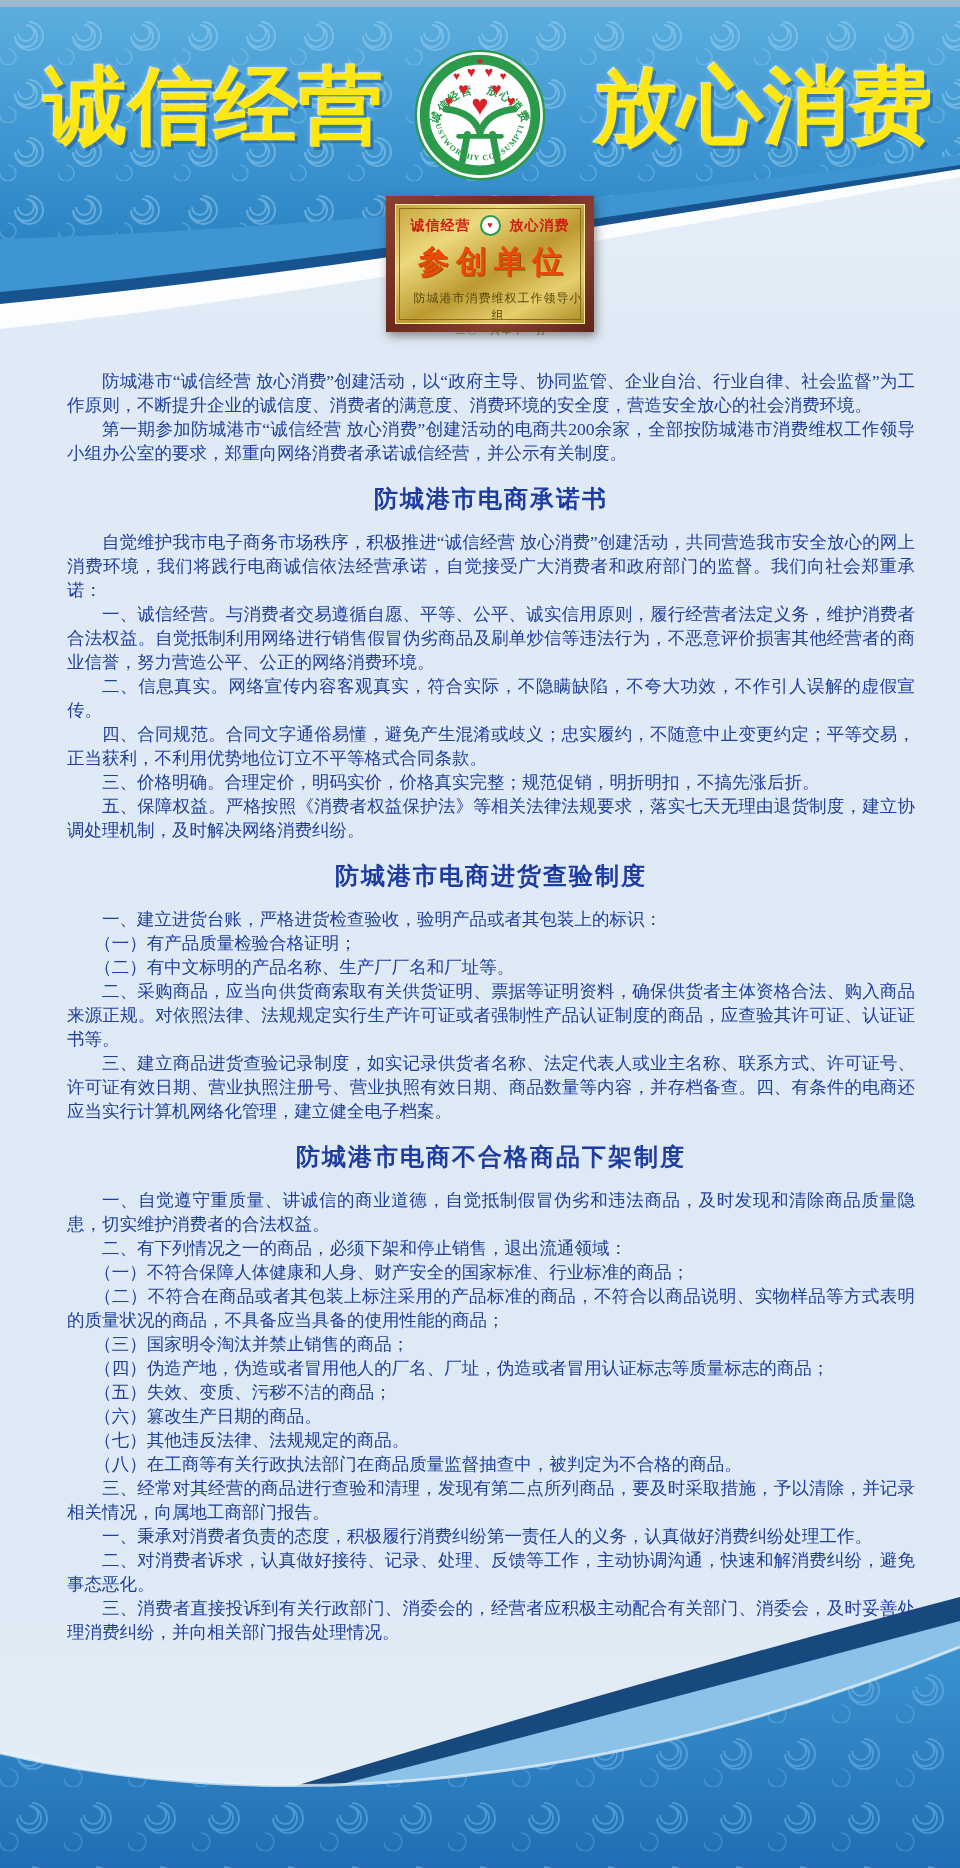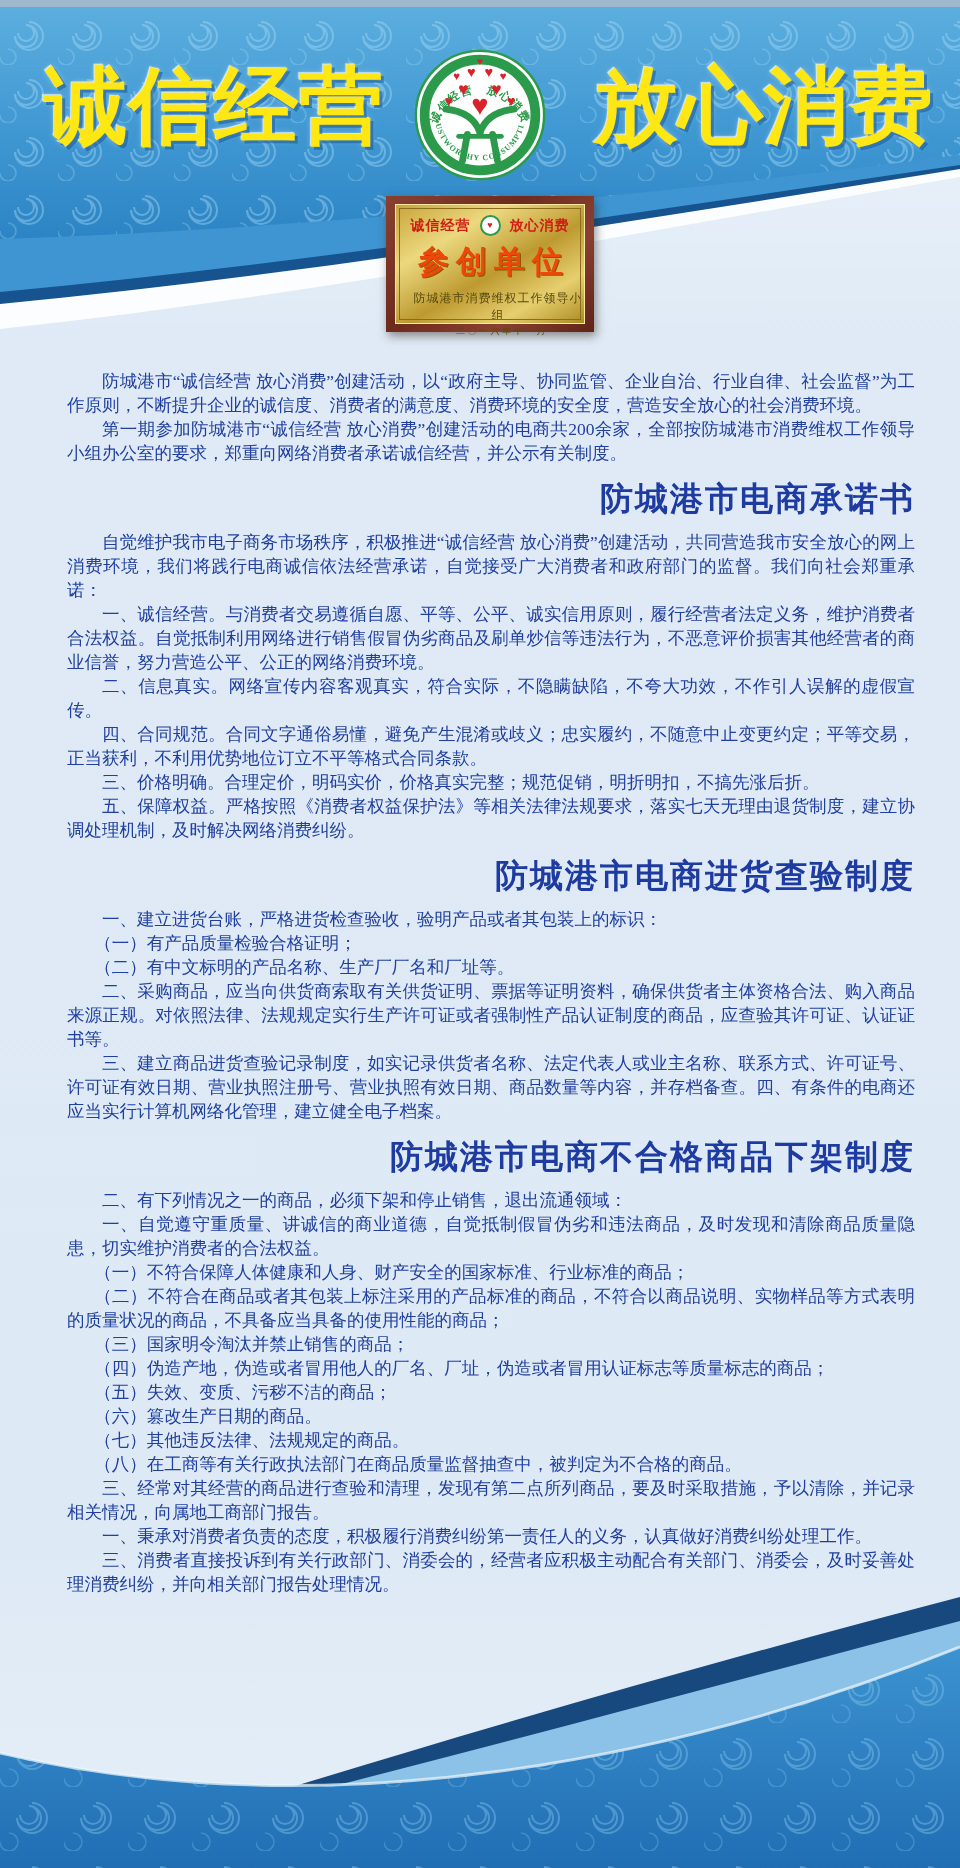--- a/index.html
+++ b/index.html
@@ -46,21 +46,21 @@
   .plq-date{font-size:9px;color:#584a10;letter-spacing:2.5px;margin-top:1px;padding-left:24px;}
 
   .content{
     position:absolute;top:362px;left:67px;width:848px;z-index:2;
     color:#21409e;font-size:17.5px;line-height:24px;text-align:justify;
   }
   .content p{margin:0;}
   .ind2{text-indent:2em;}
   .ind16{text-indent:1.55em;}
   h2.sec{
-    text-align:right;font-size:33px;font-weight:bold;color:#1d3ba0;
+    text-align:center;font-size:24px;font-weight:bold;color:#1d3ba0;
     margin:14px 0 11px;letter-spacing:2px;line-height:40px;
   }
 </style>
 </head>
 <body>
 
 <div class="poster">
 
   <svg class="hdr" width="960" height="332" viewBox="0 0 960 332">
     <defs>
@@ -152,33 +152,34 @@
     <p class="ind2">五、保障权益。严格按照《消费者权益保护法》等相关法律法规要求，落实七天无理由退货制度，建立协调处理机制，及时解决网络消费纠纷。</p>
 
     <h2 class="sec">防城港市电商进货查验制度</h2>
     <p class="ind2">一、建立进货台账，严格进货检查验收，验明产品或者其包装上的标识：</p>
     <p class="ind16">（一）有产品质量检验合格证明；</p>
     <p class="ind16">（二）有中文标明的产品名称、生产厂厂名和厂址等。</p>
     <p class="ind2">二、采购商品，应当向供货商索取有关供货证明、票据等证明资料，确保供货者主体资格合法、购入商品来源正规。对依照法律、法规规定实行生产许可证或者强制性产品认证制度的商品，应查验其许可证、认证证书等。</p>
     <p class="ind2">三、建立商品进货查验记录制度，如实记录供货者名称、法定代表人或业主名称、联系方式、许可证号、许可证有效日期、营业执照注册号、营业执照有效日期、商品数量等内容，并存档备查。四、有条件的电商还应当实行计算机网络化管理，建立健全电子档案。</p>
 
     <h2 class="sec">防城港市电商不合格商品下架制度</h2>
+    <p class="ind2">一、自觉遵守重质量、讲诚信的商业道德，自觉抵制假冒伪劣和违法商品，及时发现和清除商品质量隐患，切实维护消费者的合法权益。</p>
     <p class="ind2">二、有下列情况之一的商品，必须下架和停止销售，退出流通领域：</p>
-    <p class="ind2">一、自觉遵守重质量、讲诚信的商业道德，自觉抵制假冒伪劣和违法商品，及时发现和清除商品质量隐患，切实维护消费者的合法权益。</p>
     <p class="ind16">（一）不符合保障人体健康和人身、财产安全的国家标准、行业标准的商品；</p>
     <p class="ind16">（二）不符合在商品或者其包装上标注采用的产品标准的商品，不符合以商品说明、实物样品等方式表明的质量状况的商品，不具备应当具备的使用性能的商品；</p>
     <p class="ind16">（三）国家明令淘汰并禁止销售的商品；</p>
     <p class="ind16">（四）伪造产地，伪造或者冒用他人的厂名、厂址，伪造或者冒用认证标志等质量标志的商品；</p>
     <p class="ind16">（五）失效、变质、污秽不洁的商品；</p>
     <p class="ind16">（六）篡改生产日期的商品。</p>
     <p class="ind16">（七）其他违反法律、法规规定的商品。</p>
     <p class="ind16">（八）在工商等有关行政执法部门在商品质量监督抽查中，被判定为不合格的商品。</p>
     <p class="ind2">三、经常对其经营的商品进行查验和清理，发现有第二点所列商品，要及时采取措施，予以清除，并记录相关情况，向属地工商部门报告。</p>
 
     <p class="ind2">一、秉承对消费者负责的态度，积极履行消费纠纷第一责任人的义务，认真做好消费纠纷处理工作。</p>
+    <p class="ind2">二、对消费者诉求，认真做好接待、记录、处理、反馈等工作，主动协调沟通，快速和解消费纠纷，避免事态恶化。</p>
     <p class="ind2">三、消费者直接投诉到有关行政部门、消委会的，经营者应积极主动配合有关部门、消委会，及时妥善处理消费纠纷，并向相关部门报告处理情况。</p>
   </div>
 
   <svg class="ftr" width="960" height="280" viewBox="0 0 960 280">
     <path d="M960,2 C700,70 460,140 240,208 L240,280 L960,280 Z" fill="#17497f"></path>
     <path d="M960,26 C700,95 460,160 200,225 L200,280 L960,280 Z" fill="#8cc2e8"></path>
     <path d="M0,158 C330,235 680,165 960,52 L960,280 L0,280 Z" fill="url(#fg)"></path>
     <path d="M0,158 C330,235 680,165 960,52 L960,280 L0,280 Z" fill="url(#fswirl)"></path>
     <path d="M0,158 C330,235 680,165 960,52" fill="none" stroke="#eaf4fb" stroke-width="3" opacity="0.75"></path>
   </svg>

